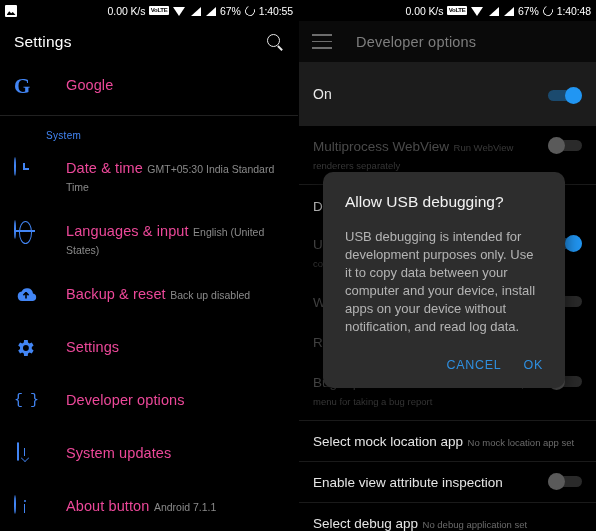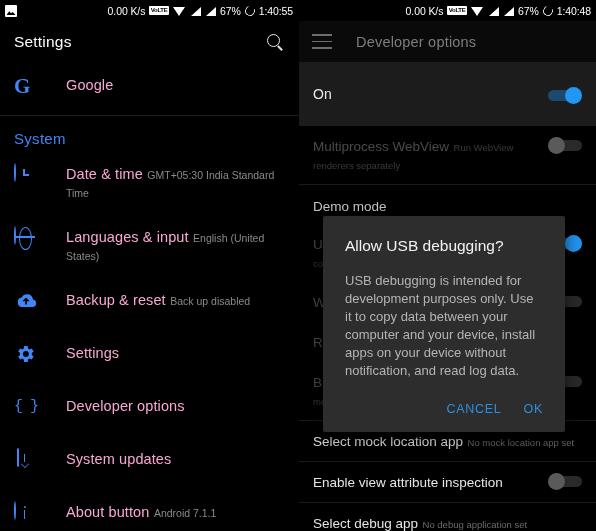--- a/index.html
+++ b/index.html
@@ -72,24 +72,24 @@
     width: 6px; height: 1.7px; background: #e8e8e8; transform: rotate(45deg);
     transform-origin: left center;
   }
   .divider { height: 1px; background: #212121; width: 100%; }
 
   
   .list { padding-top: 0; }
   .row { display: flex; align-items: flex-start; padding: 13px 14px 13px 14px; min-height: 53px; }
   .row .ico { width: 24px; height: 24px; flex: 0 0 24px; margin-right: 28px; position: relative; }
   .row .txt { padding-top: 1px; }
-  .row .title { font-size: 14.5px; color: #f9a8d4; letter-spacing: 0.1px; line-height: 18px; }
+  .row .title { font-size: 14.5px; color: #ec4899; letter-spacing: 0.1px; line-height: 18px; }
   .row .sub { font-size: 10.5px; color: #8a8a8a; margin-top: 2px; line-height: 13px; }
   .section-label {
-    font-size: 15px; color: #4285f4; padding: 14px 14px 4px 14px; letter-spacing: 0.3px;
+    font-size: 10px; color: #4285f4; padding: 14px 14px 4px 14px; letter-spacing: 0.3px; margin-left: 32px;
   }
 
   
   .g-logo {
     width: 22px; height: 22px; font-size: 21px; line-height: 22px; font-weight: bold;
     color: #4285f4; font-family: "Liberation Serif", serif; text-align: center;
   }
   
   .ic-clock { width: 21px; height: 21px; border: 1.7px solid #4285f4; border-radius: 50%; }
   .ic-clock:before {
@@ -159,24 +159,23 @@
   .switch.on .track { background: #1b4a6e; }
   .switch.on .knob { right: 0; background: #2196f3; }
   .switch.off .knob { left: 0; }
   .switch.dim .knob { background: #5a5a5a; }
   .switch.dim .track { background: #2a2a2a; }
 
   .sec-head-r { font-size: 13.5px; color: #c6c6c6; padding: 14px 14px 10px 14px; }
   .div-r { height: 1px; background: #1a1a1a; }
   .dialog {
     position: absolute; left: 24px; top: 172px; width: 242px;
-    background: #2d2d2d; border-radius: 2px;
+    background: #2d2d2d; border-radius: 10px;
     box-shadow: 0 6px 18px rgba(0,0,0,0.6);
     padding: 20px 22px 8px 22px;
-    margin-top: 44px;
   }
   .dialog h2 { font-size: 15.5px; color: #f2f2f2; font-weight: normal; line-height: 20px; }
   .dialog p { font-size: 13px; color: #b4b4b4; line-height: 18px; margin-top: 16px; }
   .dialog .actions { display: flex; justify-content: flex-end; gap: 22px; padding: 22px 0 8px 0; }
   .dialog .actions button {
     background: none; border: none; color: #2e8fe0; font-size: 12.5px;
     letter-spacing: 0.7px; cursor: pointer; font-family: "Liberation Sans", sans-serif;
   }
 </style>
 </head>

